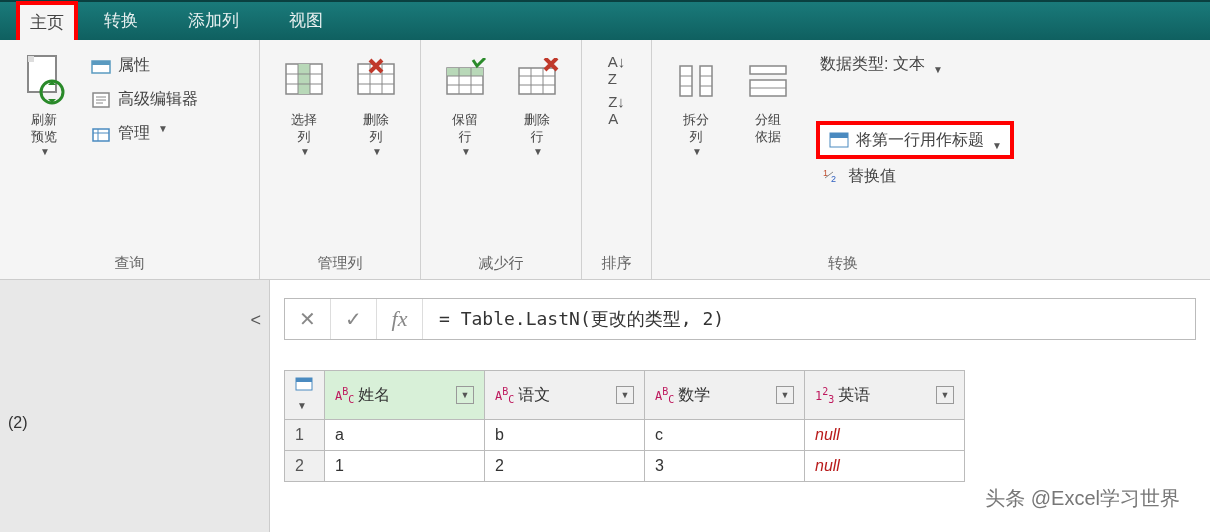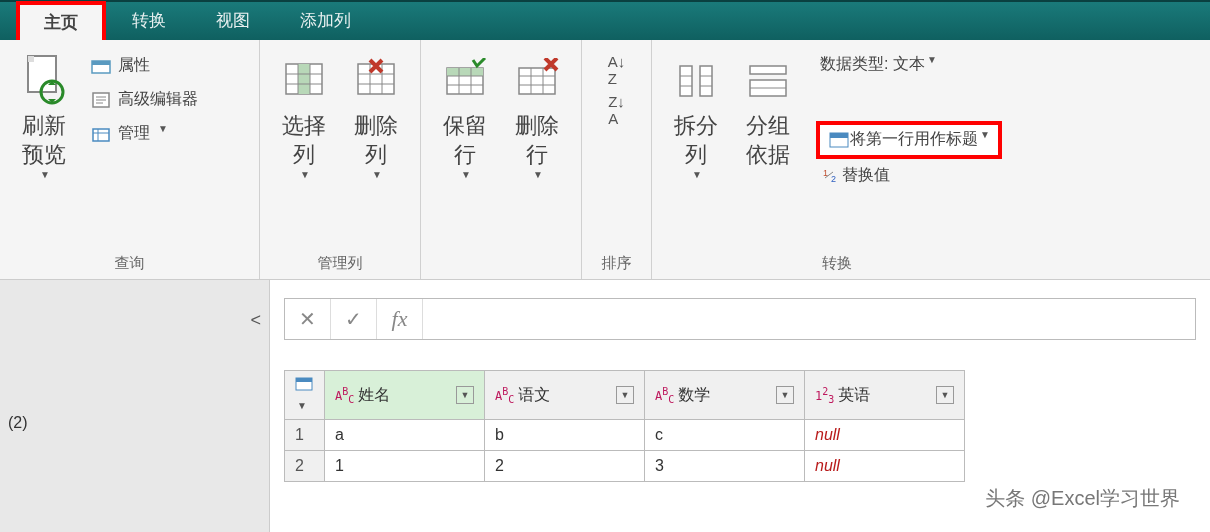--- a/index.html
+++ b/index.html
@@ -1,41 +1,41 @@
 <!DOCTYPE html>
 <html><head>
   <meta charset="utf-8">
   <style>
     * { box-sizing: border-box; margin: 0; padding: 0; }
     body { font-family: "Microsoft YaHei", "Segoe UI", sans-serif; background: #ffffff; color: #333; font-size: 14px; width: 1210px; }
     
     .tabs-bar { background: linear-gradient(#1a7a7a, #0f6060); height: 40px; display: flex; align-items: flex-end; padding-left: 16px; border-top: 2px solid #0a4040; }
     .tab { padding: 8px 24px; color: #444; cursor: pointer; font-size: 17px; background: #f5f5f5; margin-right: 2px; }
-    .tab.active { background: #f5f5f5; border: 4px solid #ff0000; border-bottom: none; font-weight: bold; padding: 6px 24px; }
+    .tab.active { background: #f5f5f5; border: 4px solid #ff0000; border-bottom: none; font-weight: normal; padding: 6px 10px; }
     .tab.inactive { background: transparent; color: #e8f0f0; }
     
     .ribbon { background: #f5f5f5; display: flex; border-bottom: 1px solid #ccc; height: 240px; }
     .ribbon-group { border-right: 1px solid #d0d0d0; padding: 8px 12px 4px 12px; display: flex; flex-direction: column; justify-content: space-between; }
     .ribbon-group-content { display: flex; align-items: flex-start; gap: 8px; flex: 1; }
     .ribbon-group-label { text-align: center; color: #666; font-size: 15px; padding: 4px 0 2px 0; }
     
     .big-button { display: flex; flex-direction: column; align-items: center; padding: 4px 8px; cursor: pointer; }
     .big-button-icon { width: 48px; height: 56px; display: flex; align-items: center; justify-content: center; margin-bottom: 4px; }
-    .big-button-label { font-size: 22px; line-height: 1.3; text-align: center; color: #444; }
+    .big-button-label { font-size: 13px; line-height: 1.3; text-align: center; color: #444; }
     .dropdown-arrow { font-size: 10px; color: #555; margin-left: 2px; }
     
     .small-buttons { display: flex; flex-direction: column; gap: 6px; padding-top: 4px; }
     .small-button { display: flex; align-items: flex-start; gap: 6px; padding: 3px 6px; cursor: pointer; font-size: 16px; color: #444; }
     .small-icon { width: 22px; height: 22px; display: inline-flex; align-items: center; justify-content: center; }
     
     .sort-group { display: flex; flex-direction: column; gap: 4px; padding: 4px; }
     .sort-btn { width: 36px; height: 36px; display: flex; align-items: center; justify-content: center; border: 1px solid transparent; cursor: pointer; font-size: 15px; color: #555; }
     
     .transform-group { display: flex; flex-direction: column; gap: 4px; padding: 4px 8px; }
-    .transform-row { display: flex; align-items: flex-start; font-size: 16px; color: #444; padding: 2px 4px; cursor: pointer; }
+    .transform-row { display: flex; align-items: flex-end; gap: 6px; font-size: 16px; color: #444; padding: 2px 4px; cursor: pointer; }
     .transform-row.highlighted { border: 4px solid #ff0000; padding: 4px 8px; background: #fff; margin-top: 40px; }
     
     .content-area { display: flex; height: 252px; }
     .nav-panel { width: 270px; background: #e8e8e8; border-right: 1px solid #ccc; position: relative; }
     .nav-collapse { position: absolute; top: 30px; right: 8px; font-size: 18px; color: #555; cursor: pointer; }
     .nav-item { position: absolute; bottom: 100px; left: 8px; font-size: 16px; color: #333; }
     
     .main-panel { flex: 1; background: #fff; padding: 18px 14px; }
     .formula-bar { display: flex; align-items: center; border: 1px solid #bbb; height: 42px; margin-bottom: 30px; background: #fff; }
     .formula-btn { width: 46px; height: 100%; display: flex; align-items: center; justify-content: center; border-right: 1px solid #ddd; color: #888; cursor: pointer; font-size: 20px; }
@@ -55,22 +55,22 @@
     
     .watermark { position: absolute; right: 30px; bottom: 20px; font-size: 20px; color: #777; }
     .cell-highlight { background: #d8f0d8 !important; }
   </style>
 </head>
 <body>
 
 <div class="tabs-bar">
   <div class="tab active">主页</div>
   <div class="tab inactive">转换</div>
+  <div class="tab inactive">添加列</div>
   <div class="tab inactive">视图</div>
-  <div class="tab inactive">添加列</div>
 </div>
 
 <div class="ribbon">
 
   <div class="ribbon-group" style="width:260px">
     <div class="ribbon-group-content">
       <div class="big-button">
         <div class="big-button-icon">
           <svg width="44" height="52" viewBox="0 0 44 52">
               <rect x="6" y="2" width="28" height="36" fill="#fff" stroke="#888" stroke-width="2"></rect>
@@ -184,20 +184,21 @@
               <line x1="16" y1="10" x2="16" y2="36" stroke="#888"></line>
               <line x1="28" y1="10" x2="28" y2="36" stroke="#888"></line>
               <path d="M30 0 L42 12 M42 0 L30 12" stroke="#c0392b" stroke-width="4"></path>
             </svg>
         </div>
         <div class="big-button-label" style="white-space:pre-line">删除
 行</div>
         <span class="dropdown-arrow">▼</span>
       </div>
     </div>
+    <div class="ribbon-group-label">减少行</div>
   </div>
 
   <div class="ribbon-group" style="width:70px">
     <div class="ribbon-group-content" style="justify-content:center">
       <div class="sort-group">
         <div class="sort-btn">
           <span>A↓<br>Z</span>
         </div>
         <div class="sort-btn">
           <span>Z↓<br>A</span>
@@ -277,20 +278,21 @@
     <div class="formula-bar">
       <div class="formula-btn">
           <span>✕</span>
         </div>
       <div class="formula-btn">
           <span>✓</span>
         </div>
       <div class="formula-btn">
           <span class="formula-fx">fx</span>
         </div>
+      <div class="formula-text">= Table.LastN(更改的类型, 2)</div>
     </div>
 
     <table class="data-table">
       <thead>
         <tr>
           <th class="corner-cell">
             <svg width="18" height="14">
                 <rect x="1" y="1" width="16" height="12" fill="#fff" stroke="#4a8ac0"></rect>
                 <rect x="1" y="1" width="16" height="4" fill="#4a8ac0"></rect>
               </svg><span class="dropdown-arrow">▼</span>

